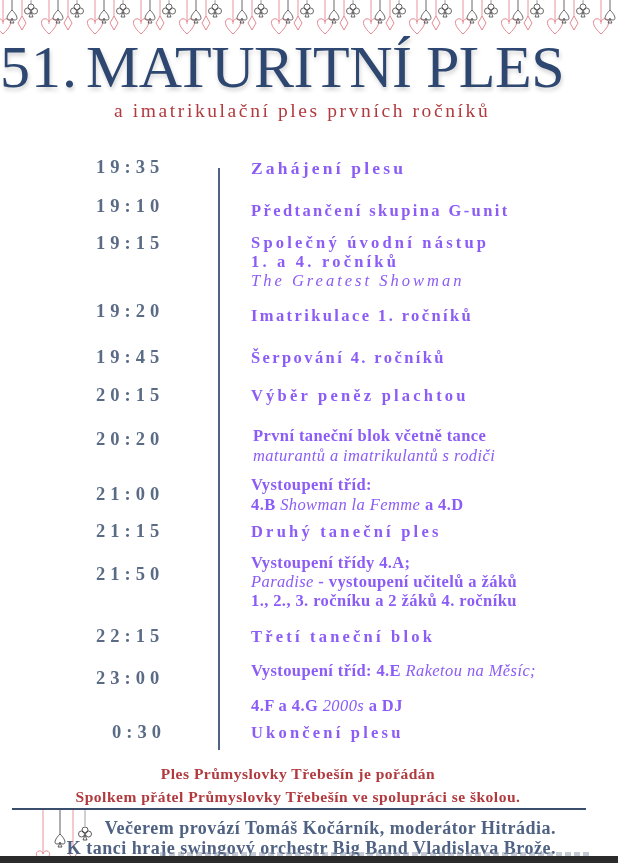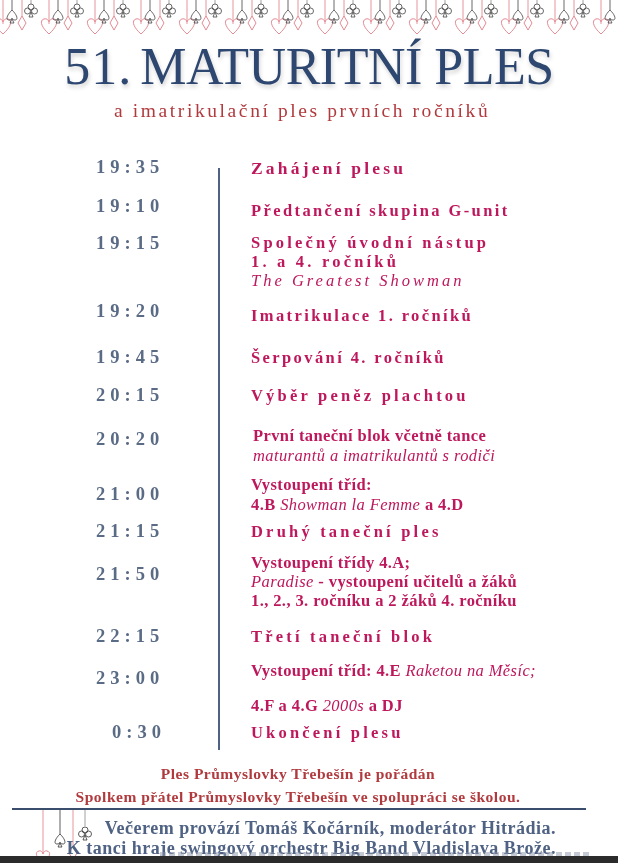--- a/index.html
+++ b/index.html
@@ -5,42 +5,42 @@
   html, body { margin: 0; padding: 0; }
   body {
     width: 618px; height: 863px; overflow: hidden; position: relative;
     background: #ffffff;
     font-family: "Liberation Serif", "DejaVu Serif", serif;
   }
   .garland { position: absolute; left: 0; top: 0; width: 618px; height: 36px; overflow: hidden; }
   .garland svg { display: block; }
 
   .title {
-    position: absolute; left: 0; top: 36px; width: 618px; text-align: center;
-    font-size: 52px; line-height: 62px; color: #2e4770;
+    position: absolute; left: 0; top: 36px; width: 618px; 
+    font-size: 60px; line-height: 62px; color: #2e4770;
     letter-spacing: -0.5px;
     text-shadow: 1px 3px 4px rgba(0,0,0,0.18);
   }
   .title .num { letter-spacing: 1px; margin-right: 8px; }
   .subtitle {
     position: absolute; left: 114px; top: 100px;
     font-size: 19.5px; color: #b03a3e; letter-spacing: 2.6px;
   }
 
   .divider {
     position: absolute; left: 218px; top: 168px; width: 2px; height: 582px;
     background: #4f6283;
   }
   .row { position: absolute; left: 0; width: 618px; color: #4f6283; font-weight: bold; }
   .time {
     position: absolute; left: 96px; width: 90px; font-size: 18.5px;
     letter-spacing: 5px; color: #5a6b86;
   }
   .time.short { left: 112px; }
-  .desc { position: absolute; left: 251px; font-size: 16.5px; line-height: 19px; color: #be185d; }
+  .desc { position: absolute; left: 251px; font-size: 16.5px; line-height: 19px; color: #8b5cf6; }
   .spaced { letter-spacing: 3.2px; }
   .spaced2 { letter-spacing: 2.4px; }
   .it { font-style: italic; font-weight: normal; }
   .it-spaced { font-style: italic; font-weight: normal; letter-spacing: 3px; }
   .tight { letter-spacing: 0.4px; }
 
   .organizer {
     position: absolute; left: 0; width: 596px; text-align: center;
     color: #b03a3e; font-weight: bold; font-size: 15.5px; letter-spacing: 0.5px;
   }

